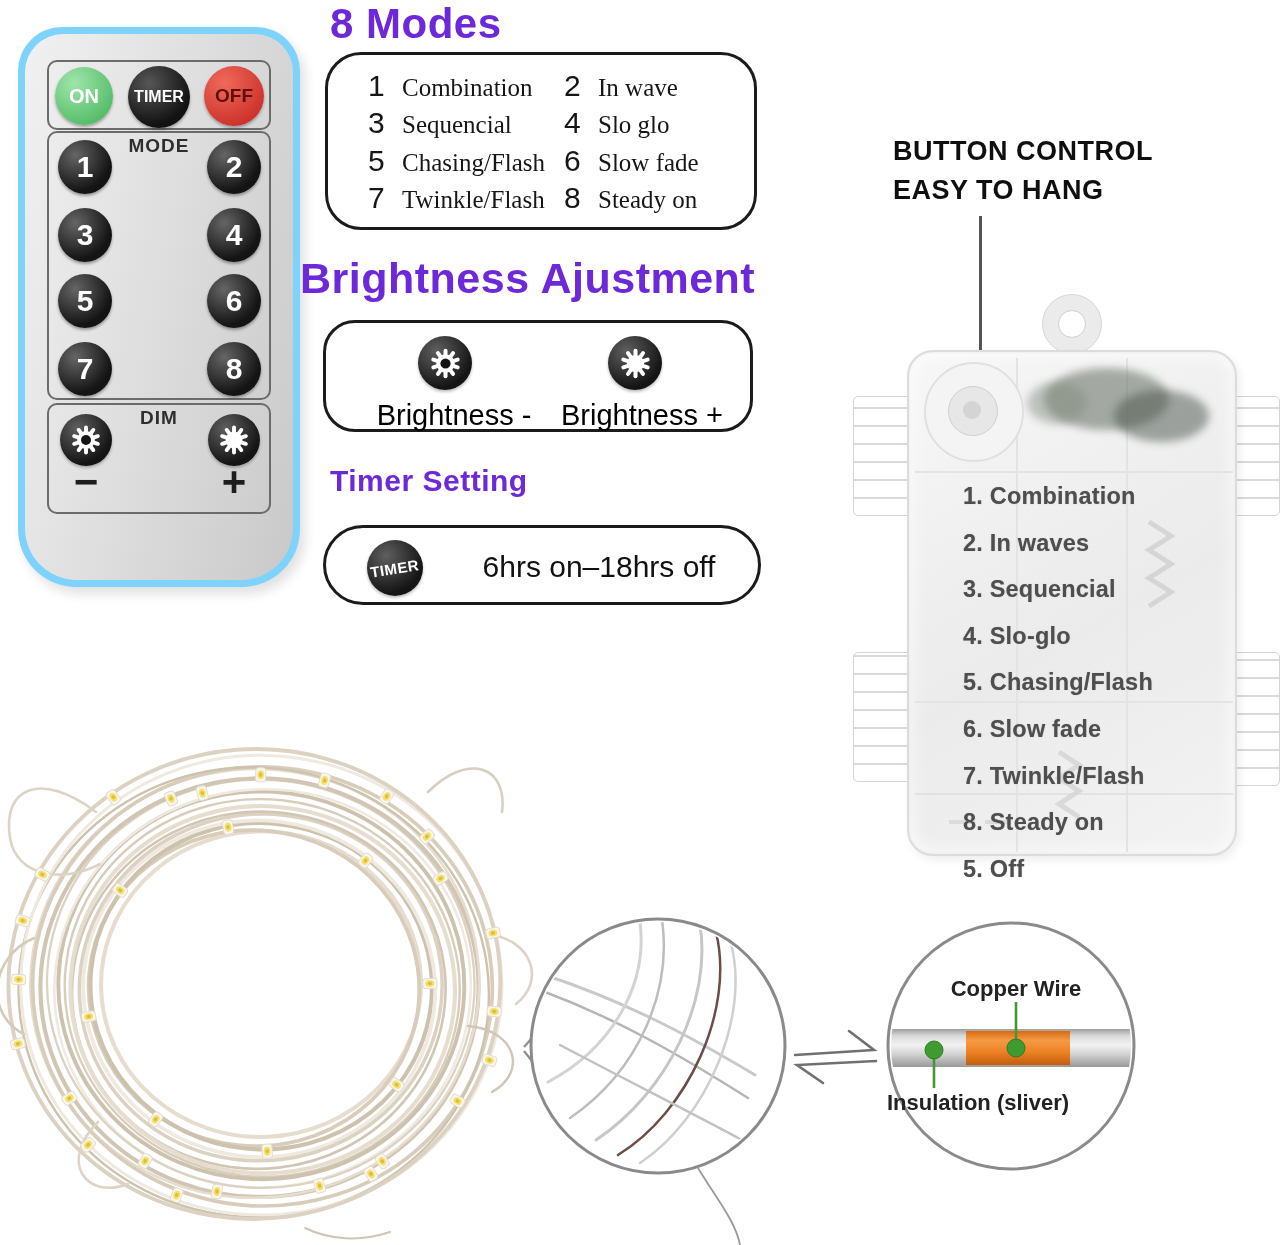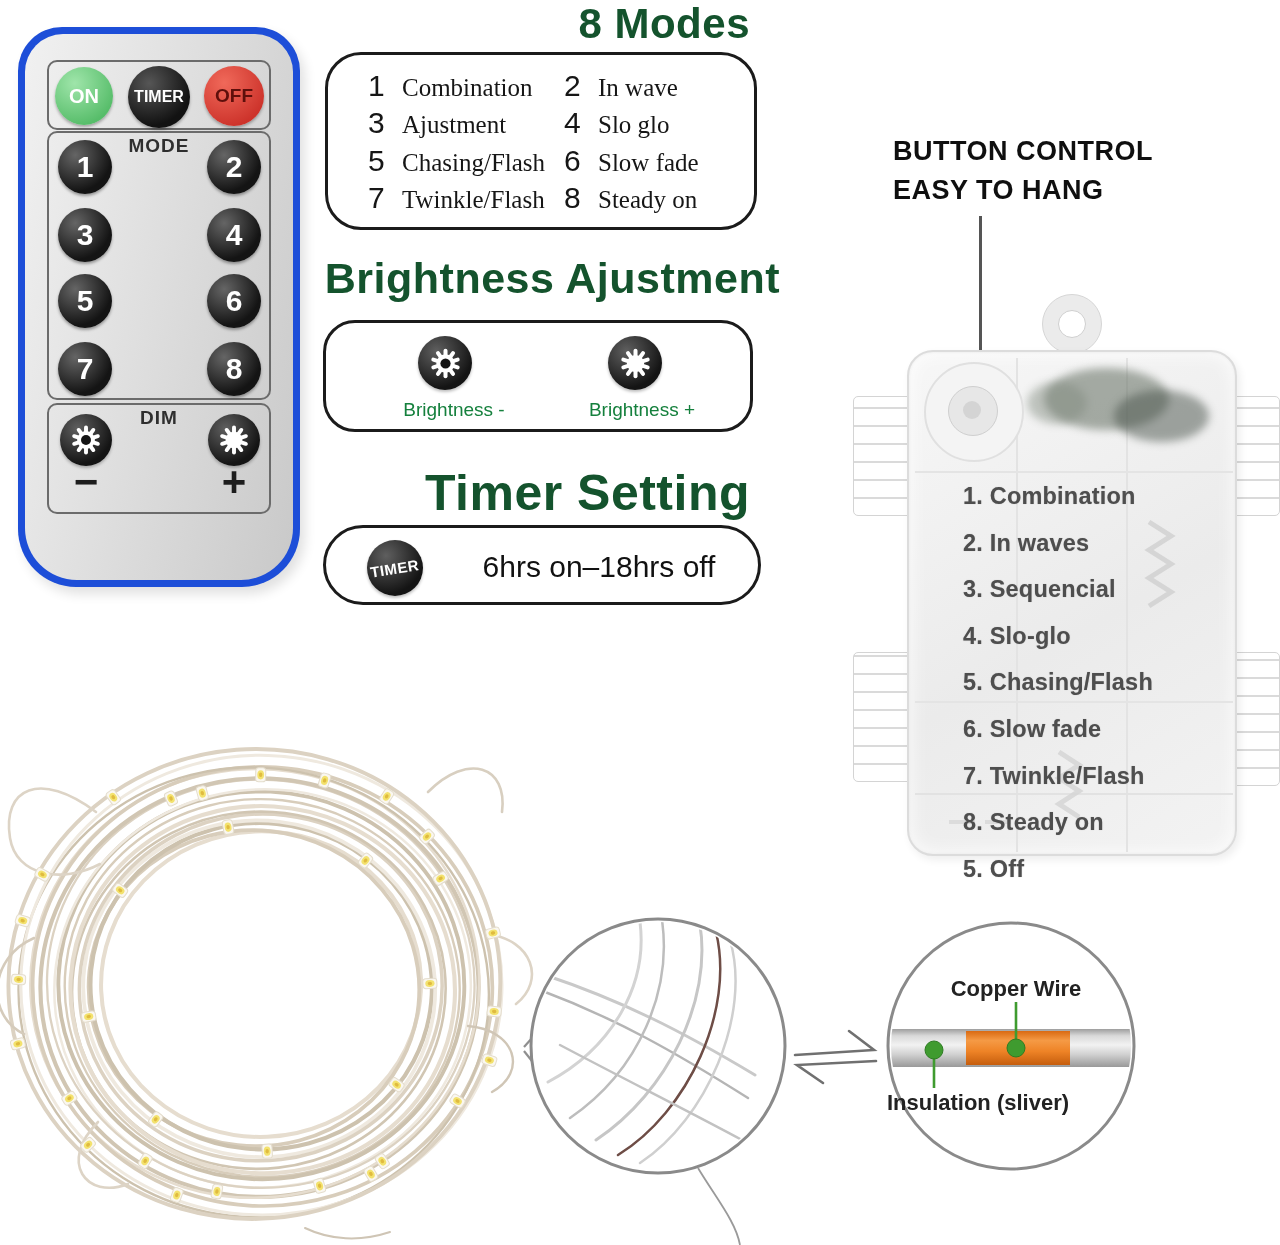--- a/index.html
+++ b/index.html
@@ -1,46 +1,46 @@
 <!DOCTYPE html>
 <html style="--on-green: #57bd6a; --off-red: #cd332b; --copper-orange: #ee8327; --marker-green: #3f9b2f; --led-yellow: #f3e26e;"><head>
 <meta charset="utf-8">
 <style>
   html,body{margin:0;padding:0;background:#fff;}
   .stage{position:relative;width:1280px;height:1245px;background:#fff;overflow:hidden;
          font-family:"Liberation Sans","DejaVu Sans",sans-serif;color:#161616;}
   .abs{position:absolute;}
 
   
-  .big-title{position:absolute;font-size:42px;font-weight:700;text-align:right;color:#14532d;letter-spacing:.5px;}
+  .big-title{position:absolute;font-size:42px;font-weight:700;text-align:left;color:#6d28d9;letter-spacing:.5px;}
   .outline-box{position:absolute;border:3px solid #1b1b1b;border-radius:36px;box-sizing:border-box;background:#fff;}
 
   
   .modes-box{left:325px;top:52px;width:432px;height:178px;display:grid;grid-template-columns:216px 216px;
              padding:14px 0 10px;align-content:space-between;}
   .mode-item{display:flex;align-items:baseline;height:36px;}
   .mode-item:nth-child(odd){padding-left:40px;}
   .mode-item:nth-child(even){padding-left:20px;}
   .mode-num{font-size:30px;width:34px;flex:0 0 34px;}
   .mode-lbl{font-size:25px;font-family:Liberation Serif, serif;}
 
   
   .brightness-box{left:323px;top:320px;width:430px;height:112px;border-radius:32px;}
   .round-black{position:absolute;border-radius:50%;
      background:radial-gradient(circle at 34% 28%,#5f5f5f,#141414 70%);
      display:flex;align-items:center;justify-content:center;box-shadow:0 2px 3px rgba(0,0,0,.25);}
-  .bright-lbl{position:absolute;top:76px;font-size:19px;text-align:center;color:#15803d;}
+  .bright-lbl{position:absolute;top:76px;font-size:29px;text-align:center;color:#000000;}
 
   
   .timer-box{left:323px;top:525px;width:438px;height:80px;border-radius:40px;}
   .timer-btn-face{transform:rotate(-9deg);font-size:15px;font-weight:700;color:#fff;letter-spacing:.5px;}
   .timer-desc{position:absolute;left:118px;top:22px;width:310px;text-align:center;font-size:30px;color:#111;}
 
   
-  .remote{left:18px;top:27px;width:282px;height:560px;background:#1d4ed8;border-radius:44px 44px 58px 58px;
+  .remote{left:18px;top:27px;width:282px;height:560px;background:#7dd3fc;border-radius:44px 44px 58px 58px;
           padding:7px;box-sizing:border-box;box-shadow:5px 7px 12px rgba(0,0,0,.12);}
   .remote-body{position:relative;width:100%;height:100%;border-radius:38px 38px 52px 52px;
           background:linear-gradient(102deg,#f1f1f1 0%,#dedede 48%,#c9c9c9 100%);}
   .panel{position:absolute;border:2px solid #6b6b6b;border-radius:10px;box-sizing:border-box;}
   .panel-label{position:absolute;top:2px;left:0;right:0;text-align:center;font-size:19px;font-weight:700;color:#2e2e2e;letter-spacing:1px;}
   .pbtn{position:absolute;border-radius:50%;display:flex;align-items:center;justify-content:center;
         font-weight:700;box-shadow:0 2px 3px rgba(0,0,0,.3);}
   .pbtn.on{background:radial-gradient(circle at 34% 28%,#9fe5aa,var(--on-green,#57bd6a) 75%);color:#fff;font-size:20px;}
   .pbtn.blk{background:radial-gradient(circle at 34% 28%,#565656,#121212 70%);color:#fff;font-size:16px;}
   .pbtn.off{background:radial-gradient(circle at 34% 28%,#f0695a,var(--off-red,#cd332b) 75%);color:#5e0f0b;font-size:19px;}
@@ -145,21 +145,21 @@
     <div class="mode-item">
         <span class="mode-num">1</span>
         <span class="mode-lbl">Combination</span>
       </div>
     <div class="mode-item">
         <span class="mode-num">2</span>
         <span class="mode-lbl">In wave</span>
       </div>
     <div class="mode-item">
         <span class="mode-num">3</span>
-        <span class="mode-lbl">Ajustment</span>
+        <span class="mode-lbl">Sequencial</span>
       </div>
     <div class="mode-item">
         <span class="mode-num">4</span>
         <span class="mode-lbl">Slo glo</span>
       </div>
     <div class="mode-item">
         <span class="mode-num">5</span>
         <span class="mode-lbl">Chasing/Flash</span>
       </div>
     <div class="mode-item">
@@ -185,21 +185,21 @@
     </div>
     <div class="round-black" style="left:282px;top:13px;width:54px;height:54px;">
       <svg viewBox="-13 -13 26 26" width="35" height="35">
           <use href="#sun-solid"></use>
         </svg>
     </div>
     <div class="bright-lbl" style="left:38px;width:180px;">Brightness -</div>
     <div class="bright-lbl" style="left:226px;width:180px;">Brightness +</div>
   </div>
 
-  <div class="big-title" style="left:330px;top:464px;width:420px;font-size:50px;">Timer Setting</div>
+  <div class="big-title" style="left:330px;top:464px;width:420px;font-size:30px;">Timer Setting</div>
   <div class="outline-box timer-box">
     <div class="round-black" style="left:41px;top:12px;width:56px;height:56px;">
       <span class="timer-btn-face">TIMER</span>
     </div>
     <div class="timer-desc">6hrs on–18hrs off</div>
   </div>
 
   <div class="abs bc-heading">
     <div>BUTTON CONTROL</div>
     <div>EASY TO HANG</div>

